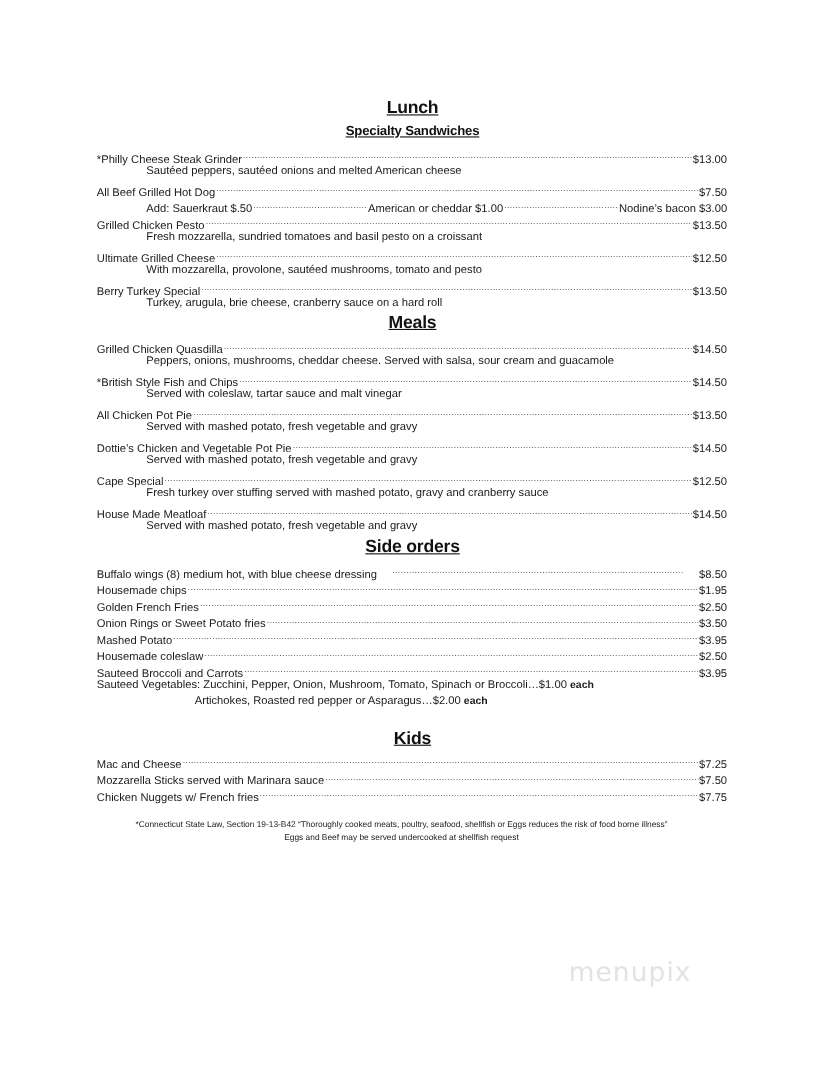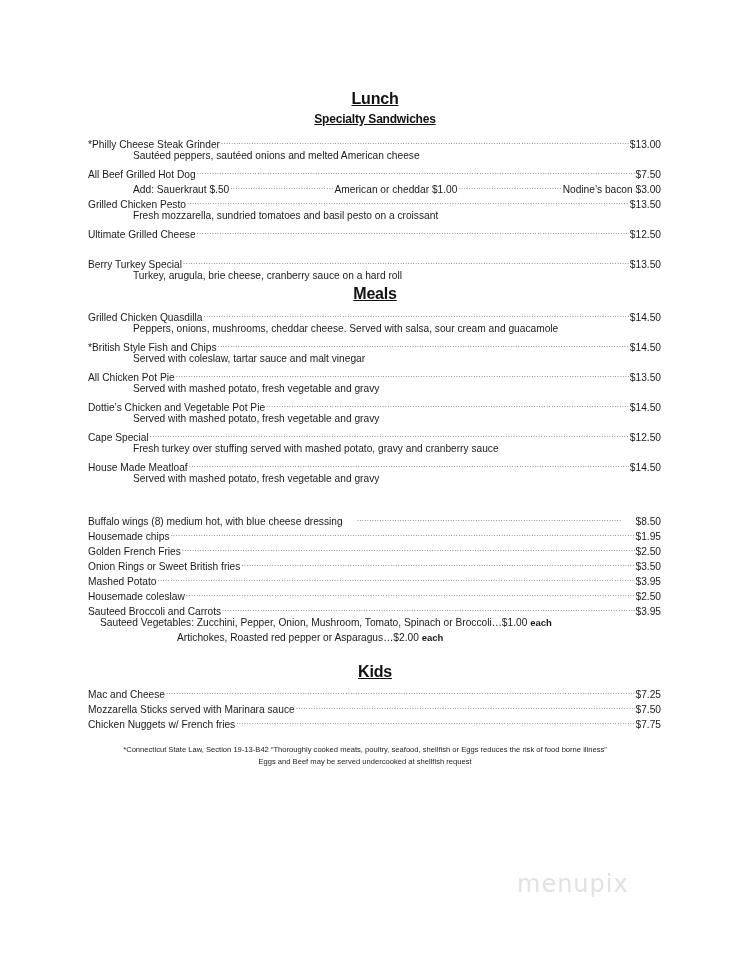--- a/index.html
+++ b/index.html
@@ -85,20 +85,21 @@
     <span class="dots"></span>
     <span class="price">$13.50</span>
   </div>
   <div class="desc" style="top:208px;">Fresh mozzarella, sundried tomatoes and basil pesto on a croissant</div>
 
   <div class="row" style="top:223px;">
     <span class="name">Ultimate Grilled Cheese</span>
     <span class="dots"></span>
     <span class="price">$12.50</span>
   </div>
+  <div class="desc" style="top:238px;">With mozzarella, provolone, sautéed mushrooms, tomato and pesto</div>
 
   <div class="row" style="top:253px;">
     <span class="name">Berry Turkey Special </span>
     <span class="dots"></span>
     <span class="price">$13.50</span>
   </div>
   <div class="desc" style="top:268px;">Turkey, arugula, brie cheese, cranberry sauce  on a hard roll</div>
 
   <div class="heading h-big" style="top:285px;">Meals</div>
 
@@ -137,57 +138,58 @@
   </div>
   <div class="desc" style="top:441px;">Fresh turkey over stuffing served with mashed potato, gravy and cranberry sauce</div>
 
   <div class="row" style="top:456px;">
     <span class="name">House Made Meatloaf </span>
     <span class="dots"></span>
     <span class="price">$14.50</span>
   </div>
   <div class="desc" style="top:471px;">Served with mashed potato, fresh vegetable and gravy</div>
 
+  <div class="heading h-big" style="top:489px;">Side orders</div>
 
   <div class="row" style="top:510px;gap:13px;">
     <span class="name">Buffalo wings (8) medium hot, with blue cheese dressing</span>
     <span class="dots"></span>
     <span class="price">$8.50</span>
   </div>
   <div class="row" style="top:525px;">
     <span class="name">Housemade chips</span>
     <span class="dots"></span>
     <span class="price">$1.95</span>
   </div>
   <div class="row" style="top:540px;">
     <span class="name">Golden French Fries</span>
     <span class="dots"></span>
     <span class="price">$2.50</span>
   </div>
   <div class="row" style="top:555px;">
-    <span class="name">Onion Rings or Sweet British fries</span>
+    <span class="name">Onion Rings or Sweet Potato fries</span>
     <span class="dots"></span>
     <span class="price">$3.50</span>
   </div>
   <div class="row" style="top:570px;">
     <span class="name">Mashed Potato</span>
     <span class="dots"></span>
     <span class="price">$3.95</span>
   </div>
   <div class="row" style="top:585px;">
     <span class="name">Housemade coleslaw</span>
     <span class="dots"></span>
     <span class="price">$2.50</span>
   </div>
   <div class="row" style="top:600px;">
     <span class="name">Sauteed Broccoli and Carrots</span>
     <span class="dots"></span>
     <span class="price">$3.95</span>
   </div>
-  <div class="plain" style="top:615px; left:100px;">
+  <div class="plain" style="top:615px; left:88px;">
     <span>Sauteed Vegetables: Zucchini, Pepper, Onion, Mushroom, Tomato, Spinach or Broccoli…$1.00</span>
     <b>each</b>
   </div>
   <div class="plain" style="top:630px; left:177px;">
     <span>Artichokes, Roasted red pepper or Asparagus…$2.00</span>
     <b>each</b>
   </div>
 
   <div class="heading h-big" style="top:663px;">Kids</div>
 

